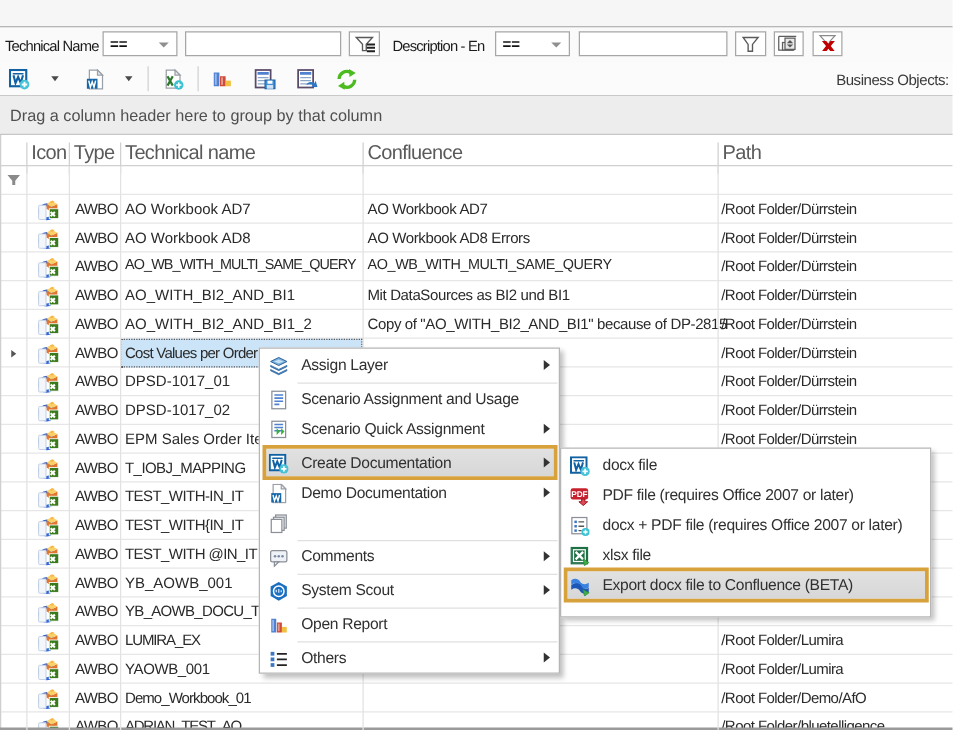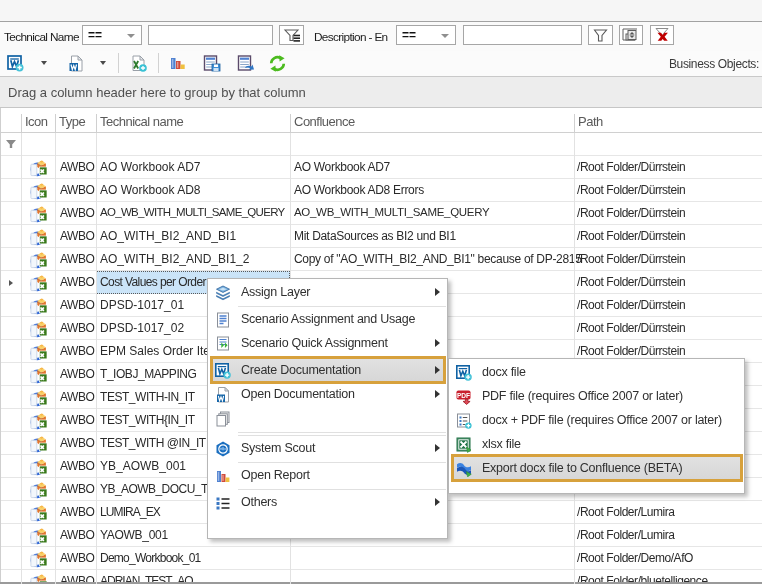--- a/index.html
+++ b/index.html
@@ -9,21 +9,21 @@
 .flab{position:absolute;top:7.5px;color:#1c1c1c;font-size:11.8px;letter-spacing:-0.65px}
 .fbox{position:absolute;top:3px;height:20px;background:#fff;border:1px solid #a6a6a6}
 .fbtn{position:absolute;top:3px;height:20px;width:25px;background:#fff;border:1px solid #a6a6a6}
 #toolbar{position:absolute;left:0;top:51px;width:762px;height:26px;background:#fbfbfb;border-bottom:1px solid #c9c9c9}
 .tsep{position:absolute;top:2px;width:1px;height:20px;background:#d2d2d2}
 .tarrow{position:absolute;width:0;height:0;border-left:3.5px solid transparent;border-right:3.5px solid transparent;border-top:4px solid #4a4a4a}
 #grouppanel{position:absolute;left:0;top:77px;width:762px;height:31px;background:#ededed;border-bottom:1px solid #c6c6c6}
 #grouppanel div{position:absolute;left:8px;top:8px;color:#4f4f4f;font-size:13px;letter-spacing:0}
 #grid{position:absolute;left:0;top:108px;width:762px;height:476px;background:#fff}
 #ghead{position:absolute;left:0;top:0;width:762px;height:25px;background:#fff;border-bottom:1px solid #d0d0d0}
-#ghead span{position:absolute;top:6px;color:#5a5a5a;font-size:13px;letter-spacing:-0.5px}
+#ghead span{position:absolute;top:6px;color:#5a5a5a;font-size:16px;letter-spacing:-0.5px}
 .hv{position:absolute;top:0;width:1px;height:25px;background:#d0d0d0}
 .gv{position:absolute;top:25px;width:1px;height:451px;background:#e2e2e2;z-index:1}
 .grow{position:absolute;left:0;width:762px;height:23px;border-bottom:1px solid #e6e6e6}
 .grow span{position:absolute;top:4px;white-space:nowrap}
 .ticon{position:absolute;left:30px;top:3px}
 .ttype{left:60px;letter-spacing:-0.5px}
 .tight{font-size:11.5px;letter-spacing:-0.7px;top:5px}
 .tdesc2{letter-spacing:-0.62px}
 .ttech{left:100px}
 .tdesc{left:294px;letter-spacing:-0.3px}
@@ -496,32 +496,45 @@
       <span class="mtxt">Create Documentation</span>
       <span class="marr"></span>
     </div>
 <div class="mi">
       <svg class="mico" viewBox="0 0 16 16">
         <path d="M3.5 0.5 H10 L13.5 4 V15 H3.5 Z" fill="#fff" stroke="#9aa0a8" stroke-width="1"></path>
         <path d="M10 0.5 L10 4 H13.5 Z" fill="#e8eaee" stroke="#9aa0a8" stroke-width="1"></path>
         <rect x="2" y="7.5" width="8" height="7.5" fill="#1565a8"></rect>
         <path d="M3.4 9 L4.6 13.8 L6 9.9 L7.4 13.8 L8.6 9" stroke="#fff" stroke-width="1.1" fill="none"></path>
       </svg>
-      <span class="mtxt">Open Documentation</span>
+      <span class="mtxt">Demo Documentation</span>
       <span class="marr"></span>
     </div>
 <div class="mi">
       <svg class="mico" viewBox="0 0 16 16">
         <rect x="5.5" y="1" width="8.5" height="10.5" fill="#f2f2f2" stroke="#8a8f98" stroke-width="1"></rect>
         <rect x="3.8" y="2.8" width="8.5" height="10.5" fill="#f7f7f7" stroke="#8a8f98" stroke-width="1"></rect>
         <rect x="2" y="4.5" width="8.5" height="10.5" fill="#fff" stroke="#8a8f98" stroke-width="1"></rect>
       </svg>
     </div>
 <div class="msep">
       <div></div>
+    </div>
+<div class="mi">
+      <svg class="mico" viewBox="0 0 16 16">
+        <rect x="1.5" y="2.5" width="13" height="9" rx="1.5" fill="#eef2f6" stroke="#8a8f98" stroke-width="1"></rect>
+        <path d="M4.5 11.5 L4.5 15 L8 11.5 Z" fill="#eef2f6" stroke="#8a8f98" stroke-width="1"></path>
+        <g fill="#7a8aa0">
+          <circle cx="5" cy="7" r="1"></circle>
+          <circle cx="8" cy="7" r="1"></circle>
+          <circle cx="11" cy="7" r="1"></circle>
+        </g>
+      </svg>
+      <span class="mtxt">Comments</span>
+      <span class="marr"></span>
     </div>
 <div class="msep">
       <div></div>
     </div>
 <div class="mi">
       <svg class="mico" viewBox="0 0 16 16">
         <path d="M8 0.5 L14.5 4.25 V11.75 L8 15.5 L1.5 11.75 V4.25 Z" fill="#1b6fc0"></path>
         <circle cx="8" cy="8" r="4.2" fill="none" stroke="#fff" stroke-width="1.2"></circle>
         <g stroke="#bfe0ff" stroke-width="1.1">
           <path d="M6 8.8 v-2 M8 9.2 v-3 M10 8.8 v-1.6"></path>

